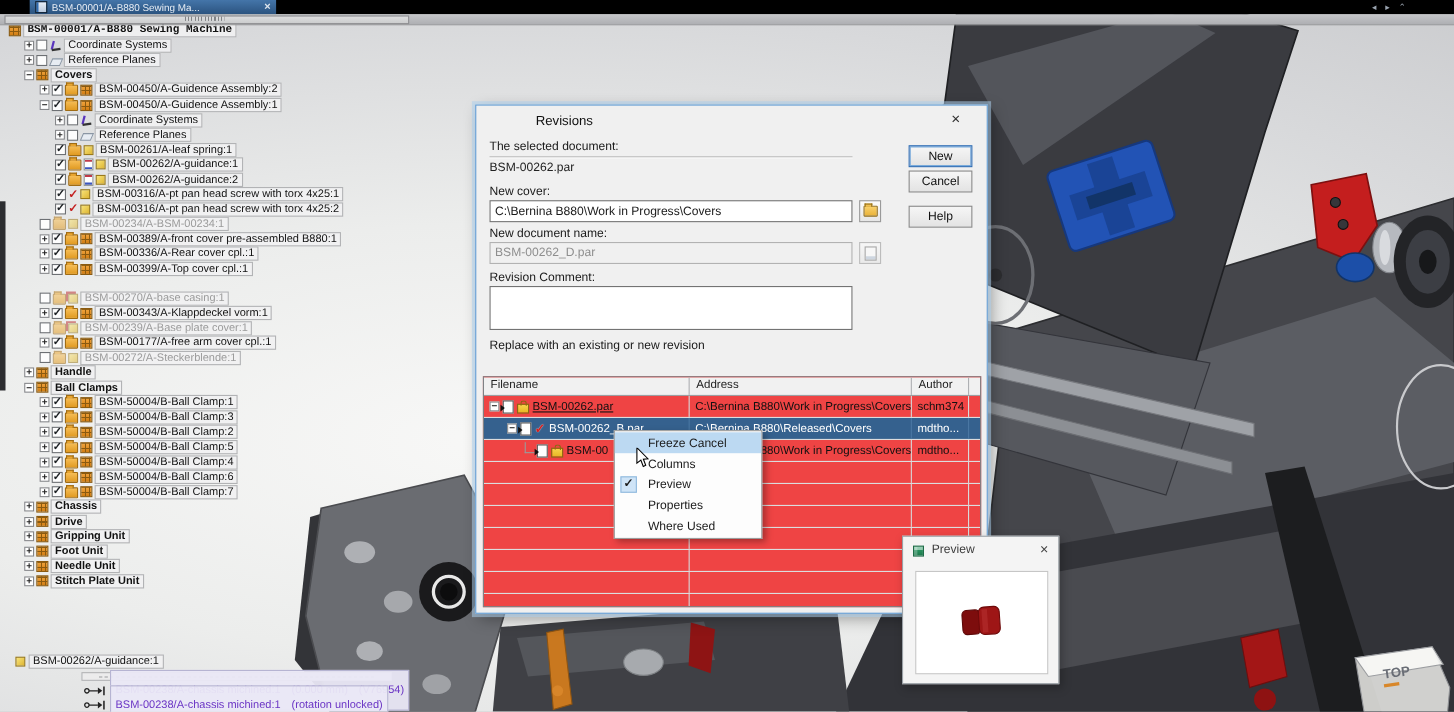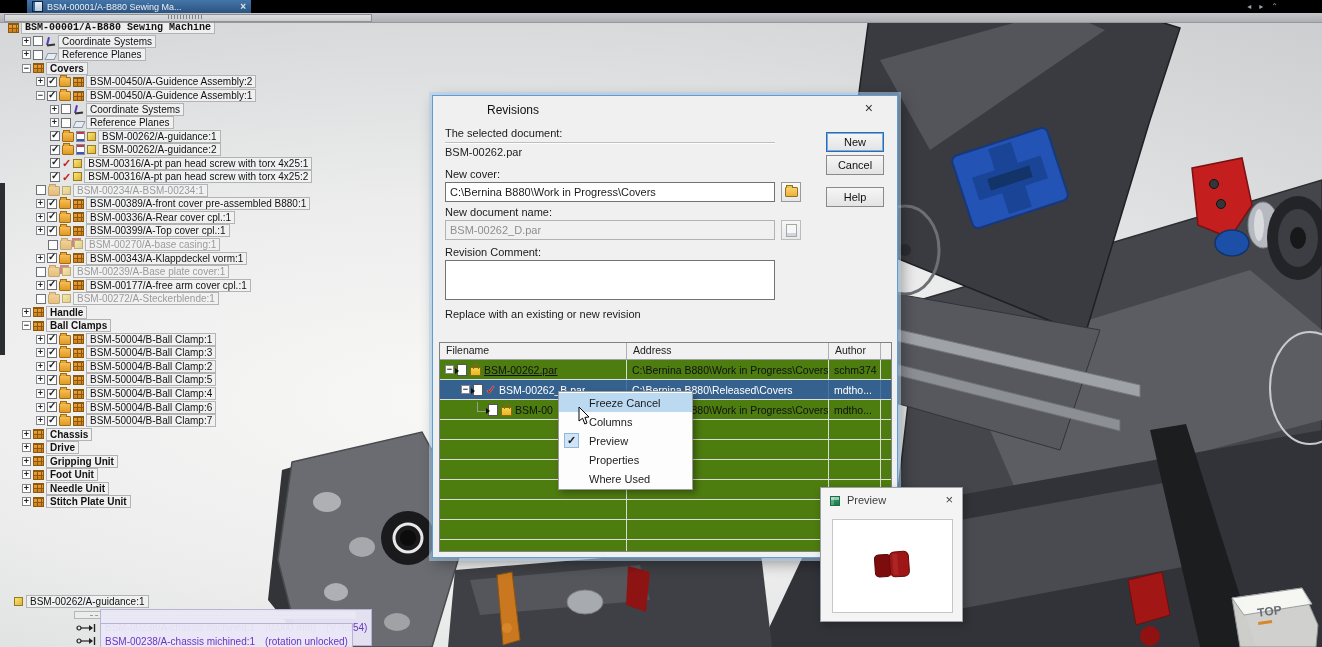--- a/index.html
+++ b/index.html
@@ -84,21 +84,21 @@
   .mini-btn.disabled{opacity:.6;}
   .fold{width:11px;height:8px;background:linear-gradient(#f8d06a,#eab33a);border:1px solid #94701c;border-radius:1px;position:relative;}
   .fold::before{content:"";position:absolute;left:0;top:-3px;width:5px;height:2px;background:#f0c050;border:1px solid #94701c;border-bottom:none;}
   .docg{width:9px;height:11px;background:#fdfdfd;border:1px solid #777;box-shadow:inset 0 -3px 0 #b9c6d6;}
   .textarea{position:absolute;background:#fff;border:1px solid #737373;box-sizing:border-box;}
   .btn{position:absolute;width:58px;height:20px;box-sizing:border-box;font-size:11px;color:#111;
        background:linear-gradient(#f6f6f6,#e3e3e3);border:1px solid #8a8a8a;display:flex;align-items:center;justify-content:center;}
   .btn.default{border:1px solid #2d6cb4;box-shadow:inset 0 0 0 1px #7aabdb;}
 
   
-  .rtable{position:absolute;left:6px;top:246px;width:453px;height:210px;background:#4d7c0f;border:1px solid #7f8285;box-sizing:border-box;overflow:hidden;}
+  .rtable{position:absolute;left:6px;top:246px;width:453px;height:210px;background:#ef4444;border:1px solid #7f8285;box-sizing:border-box;overflow:hidden;}
   .thead,.trowt{display:grid;grid-template-columns:187px 202px 52px 1fr;}
   .thead{height:16px;background:#f1f1f1;border-bottom:1px solid #9c9ea1;}
   .thead span{font-size:10.5px;color:#222;padding:1px 6px;border-right:1px solid #aeb0b3;white-space:nowrap;overflow:hidden;}
   .trowt{height:19px;border-bottom:1px solid #dcdcdd;align-items:center;}
   .trowt>span{height:100%;display:flex;align-items:center;border-right:1px solid #d8d9da;padding:0 5px;box-sizing:border-box;
        font-size:10.5px;color:#111;white-space:nowrap;overflow:hidden;}
   .trowt.sel{background:#35618e;}
   .trowt.sel>span{color:#fff;border-right-color:#4a77a3;}
   .tr-ind{flex:none;display:block;height:1px;}
   .lconn{flex:none;width:8px;height:9px;border-left:1px solid #9b9b9b;border-bottom:1px solid #9b9b9b;margin:-6px 2px 0 0;}
@@ -272,20 +272,28 @@
     <span class="cb"></span>
 
     <span class="ic ic-refplane"></span>
     <span class="lbl">Reference Planes</span>
   </div>
       <div class="trow" style="padding-left: 50px;">
 
     <span class="cb on"></span>
     <span class="mk mk-folder"></span>
 
+    <span class="ic ic-part"></span>
+    <span class="lbl">BSM-00261/A-leaf spring:1</span>
+  </div>
+      <div class="trow" style="padding-left: 50px;">
+
+    <span class="cb on"></span>
+    <span class="mk mk-folder"></span>
+
     <span class="mk mk-flag"></span>
     <span class="ic ic-part"></span>
     <span class="lbl">BSM-00262/A-guidance:1</span>
   </div>
       <div class="trow" style="padding-left: 50px;">
 
     <span class="cb on"></span>
     <span class="mk mk-folder"></span>
 
     <span class="mk mk-flag"></span>
@@ -335,21 +343,21 @@
     <span class="lbl">BSM-00336/A-Rear cover cpl.:1</span>
   </div>
       <div class="trow" style="padding-left: 36px;">
     <span class="xp">+</span>
     <span class="cb on"></span>
     <span class="mk mk-folder"></span>
 
     <span class="ic ic-assembly"></span>
     <span class="lbl">BSM-00399/A-Top cover cpl.:1</span>
   </div>
-      <div class="trow grayed" style="padding-left: 48px;">
+      <div class="trow grayed" style="padding-left: 36px; margin-top: 13px;">
 
     <span class="cb"></span>
     <span class="mk mk-folder"></span>
 
     <span class="ic ic-part-flag"></span>
     <span class="lbl">BSM-00270/A-base casing:1</span>
   </div>
       <div class="trow" style="padding-left: 36px;">
     <span class="xp">+</span>
     <span class="cb on"></span>

